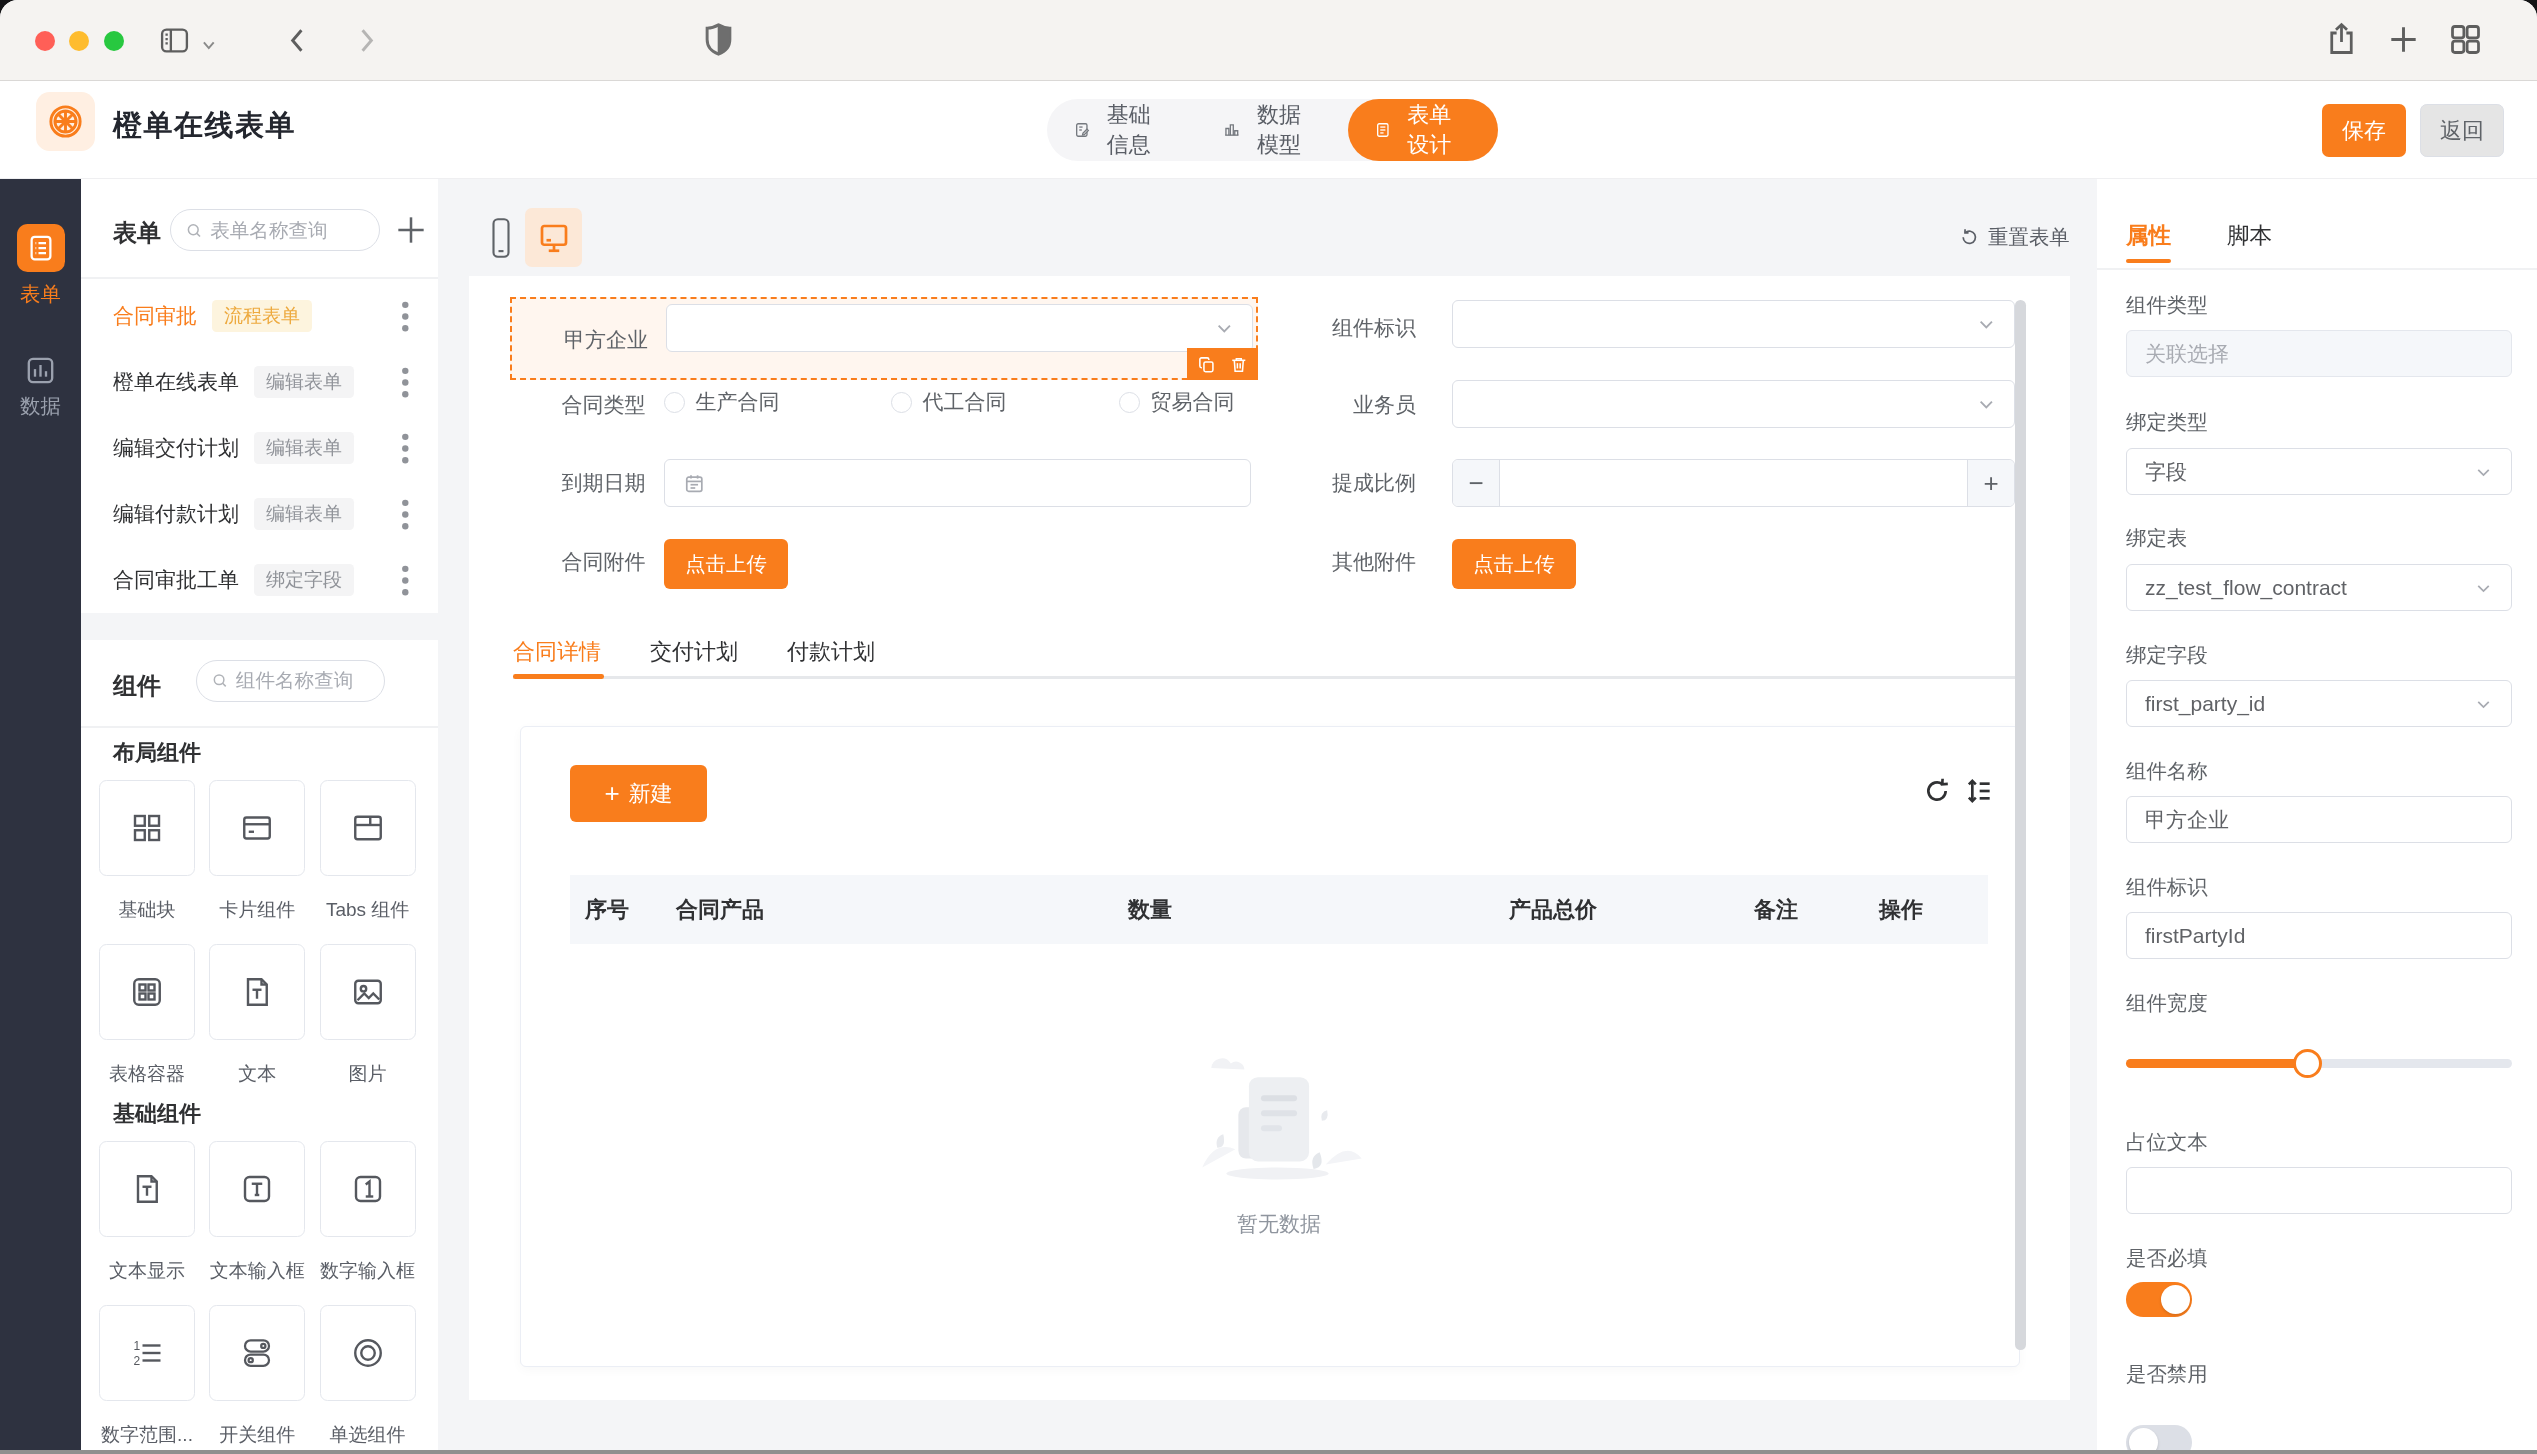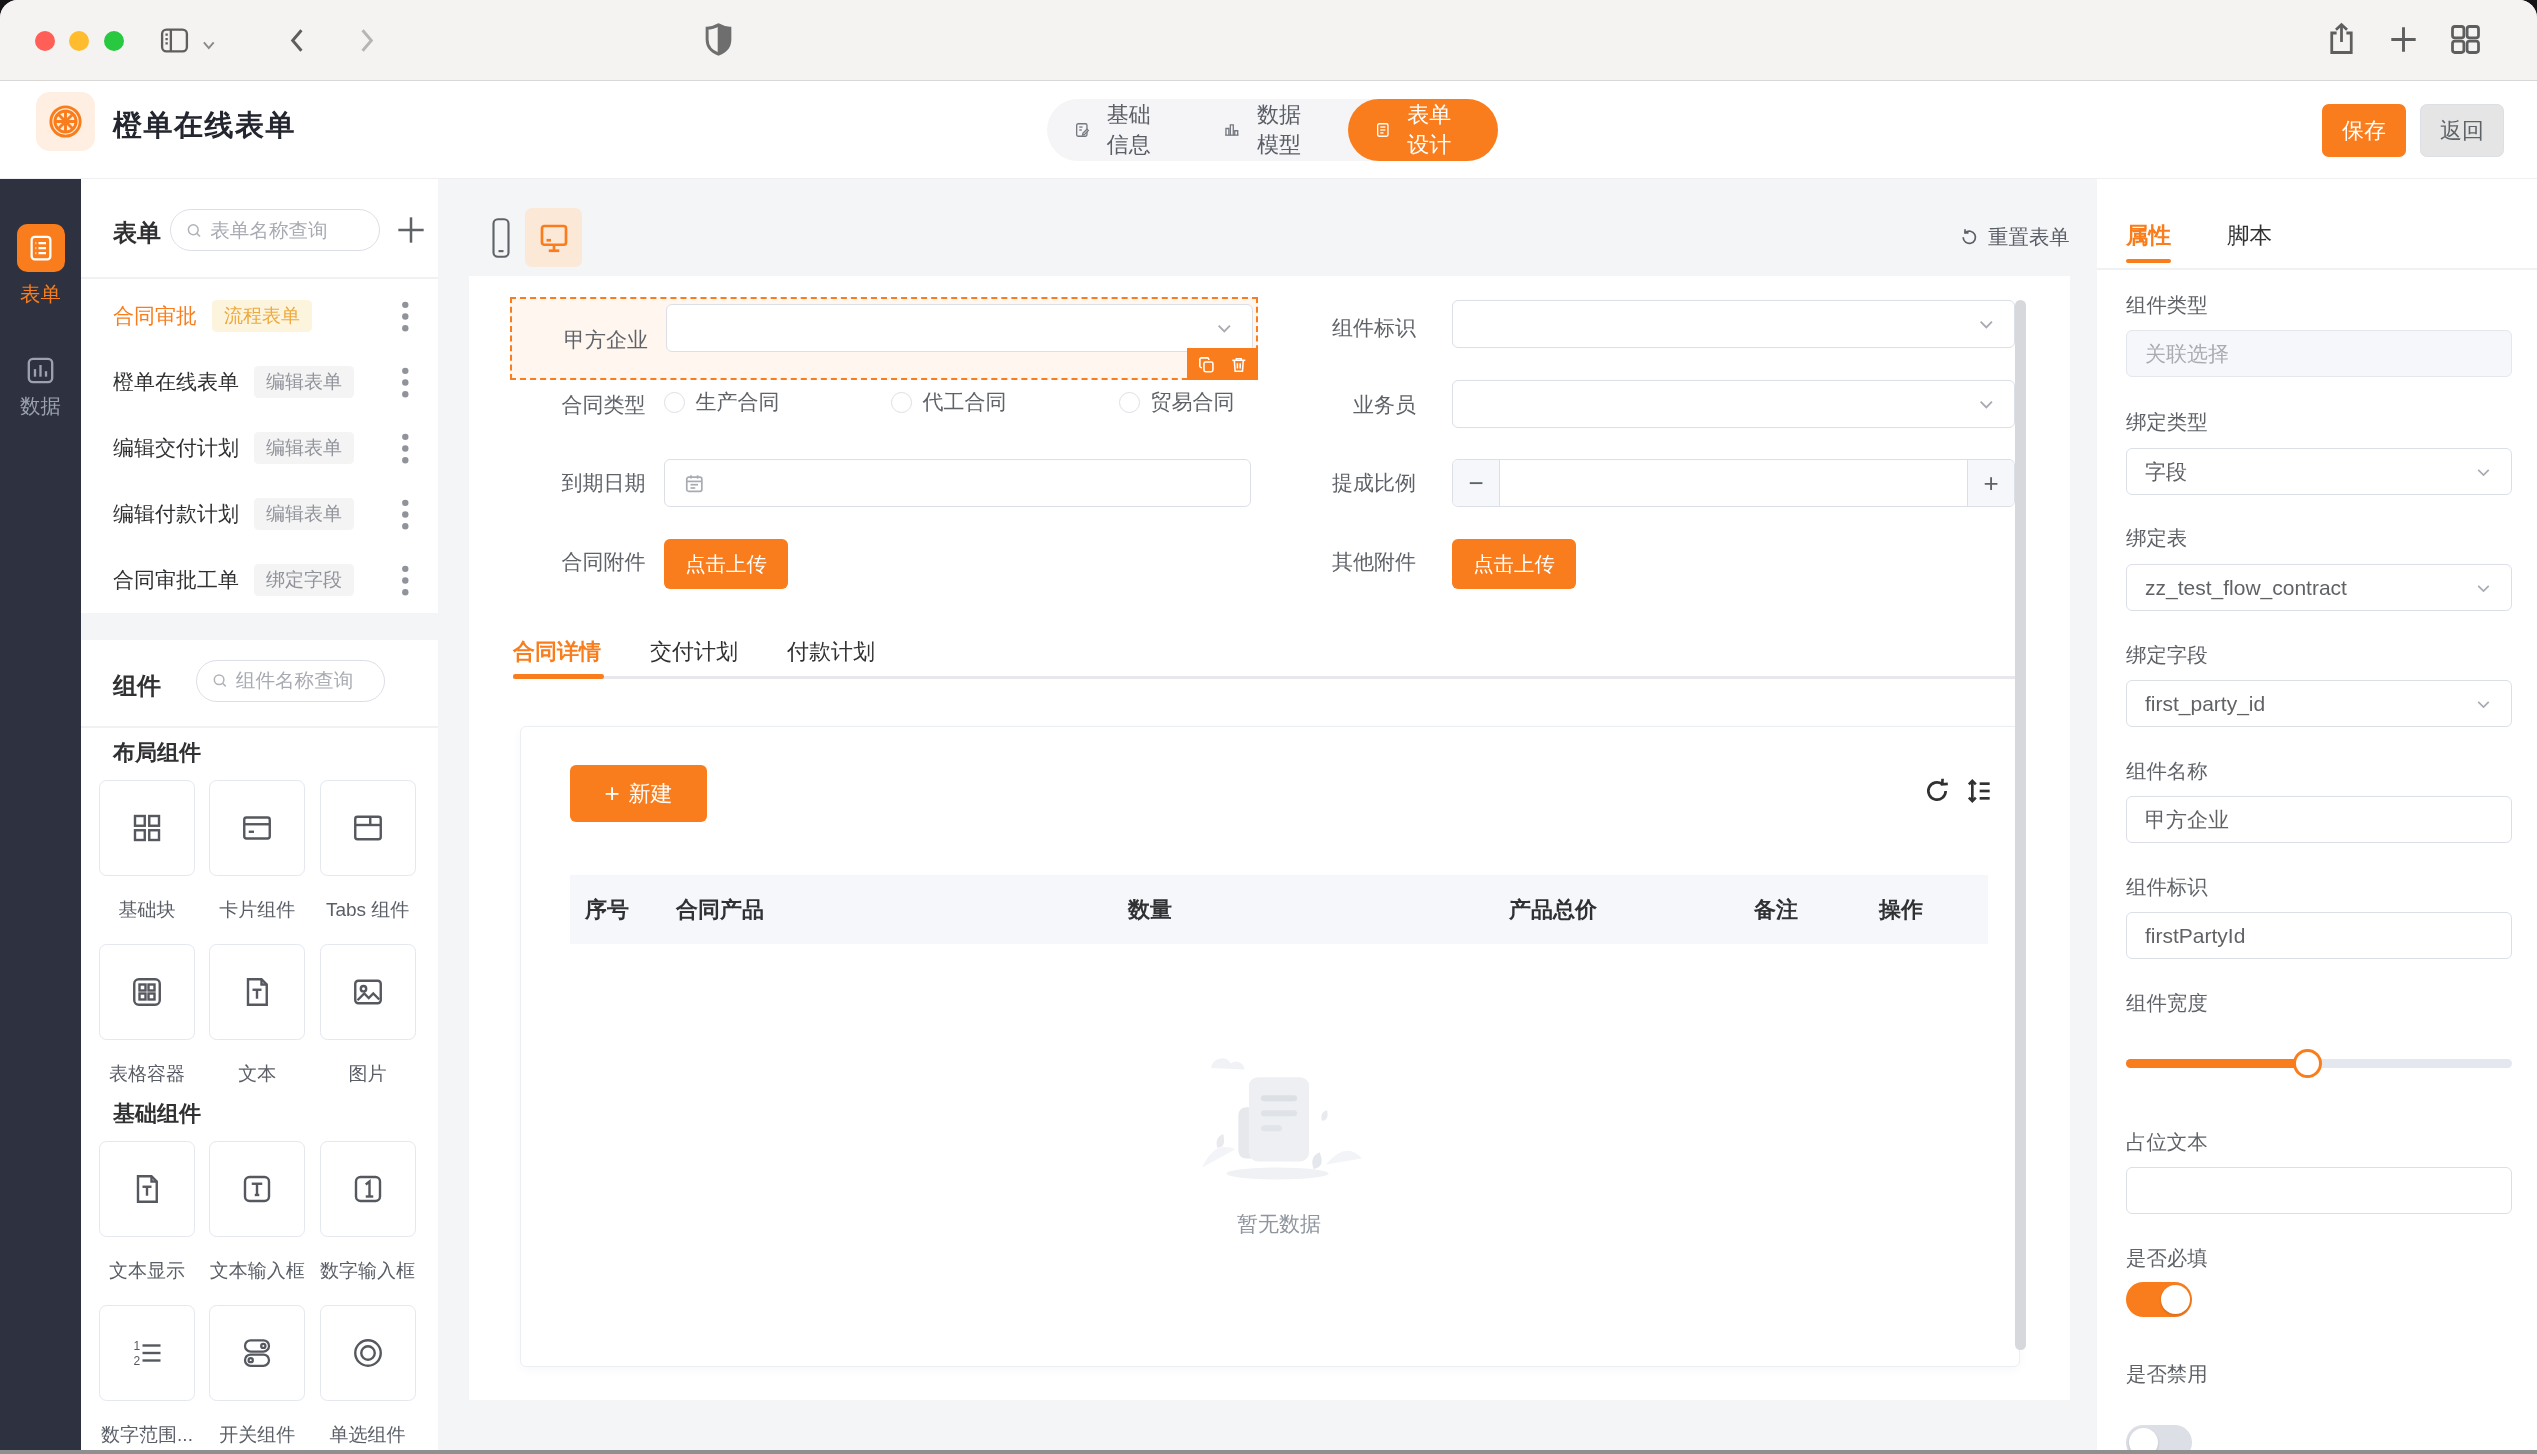--- a/index.html
+++ b/index.html
@@ -49,21 +49,21 @@
   .canvas{position:absolute;left:469px;top:276px;width:1601px;height:1124px;background:#fff}
   .flabel{position:absolute;font-size:21px;color:#5F6368;text-align:right;white-space:nowrap}
   .sel,.inp{position:absolute;background:#fff;border:0.8px solid #DCDFE6;border-radius:6px;display:flex;align-items:center;padding:0 18px;font-size:21px;color:#606266}
   .chev{position:absolute;right:16.6px;top:50%;transform:translateY(-50%)}
   .selbox{position:absolute;left:41px;top:21px;width:748px;height:83px;background:rgba(249,125,28,.07);border:2.3px dashed #F97D1C}
   .selactions{position:absolute;right:-2.3px;bottom:-2.3px;width:71px;height:32px;background:#F97D1C;display:flex;align-items:center;justify-content:center;gap:12px;color:#fff}
   .radio{width:21px;height:21px;border:1.5px solid #DCDFE6;border-radius:50%;background:#fff;display:inline-block}
   .radioitem{position:absolute;display:flex;align-items:center;gap:10.6px;font-size:21px;color:#5F6368}
   .upbtn{position:absolute;width:124px;height:50px;background:#F97D1C;border-radius:6px;color:#fff;font-size:20.4px;display:flex;align-items:center;justify-content:center}
   .ctab{position:absolute;font-size:22px;color:#303133}
-  .ctab.active{color:#F97D1C;font-weight:bold}
+  .ctab.active{color:#F97D1C;font-weight:normal}
   .tabtrack{position:absolute;background:#E6E8EB}
   .tabline{position:absolute;background:#F97D1C;border-radius:2.3px}
   .tblcard{position:absolute;left:51px;top:450px;width:1500px;height:641px;border:0.8px solid #EBEEF5;border-radius:6px;background:#fff;box-shadow:0 3px 10.6px rgba(0,0,0,.03)}
   .newbtn{position:absolute;left:49px;top:38px;width:137px;height:57px;background:#F97D1C;border-radius:6px;color:#fff;font-size:22px;display:flex;align-items:center;justify-content:center;gap:9px}
   .thead{position:absolute;left:49px;top:148px;width:1418px;height:69px;background:#F5F7FA}
   .thcell{position:absolute;top:0;height:69px;line-height:69px;font-size:22px;font-weight:600;color:#303133;white-space:nowrap}
   .emptytxt{position:absolute;left:660px;top:483px;width:196px;text-align:center;font-size:21px;color:#8F959E}
   .scrollthumb{position:absolute;left:1546px;top:24px;width:10.6px;height:1050px;background:#D6D8DC;border-radius:5.3px}
   
   .props{position:absolute;left:2097px;top:179px;right:0;bottom:0;background:#fff;overflow:hidden}

